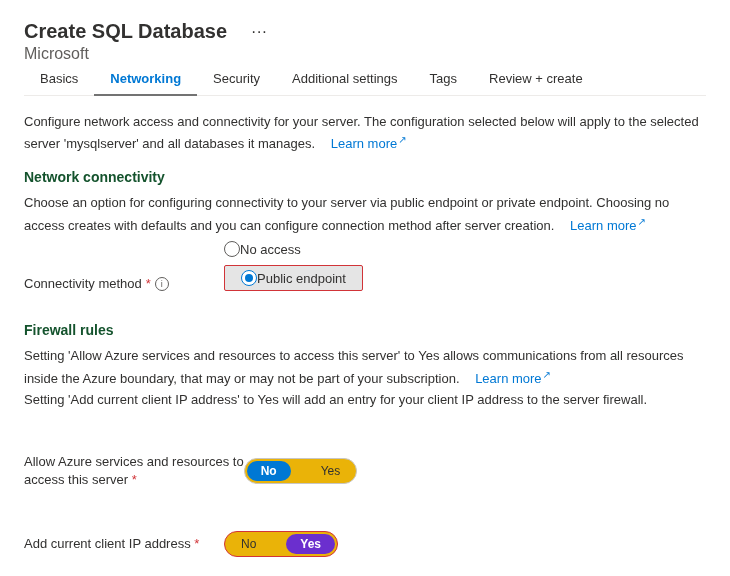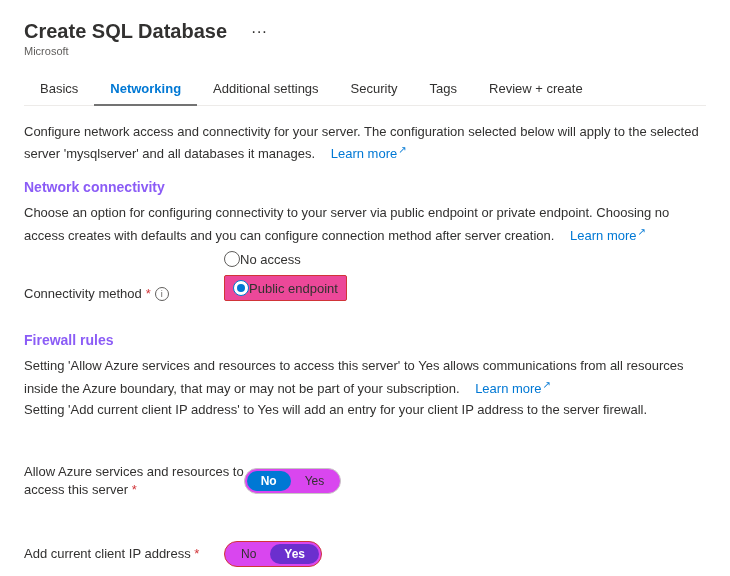--- a/index.html
+++ b/index.html
@@ -16,34 +16,33 @@
     }
     .page-title {
       font-size: 20px;
       font-weight: 600;
       color: #323130;
       display: flex;
       align-items: center;
       gap: 8px;
     }
     .page-subtitle {
-      font-size: 11px;
+      font-size: 16px;
       color: #605e5c;
       margin-top: 2px;
     }
     .ellipsis-icon {
       font-size: 16px;
       color: #323130;
       cursor: pointer;
     }
     
     .tabs {
       display: flex;
       gap: 0;
-      margin-top: 16px;
       border-bottom: 1px solid #edebe9;
     }
     .tab {
       padding: 8px 16px;
       font-size: 13px;
       cursor: pointer;
       color: #323130;
       border-bottom: 2px solid transparent;
       margin-bottom: -1px;
       white-space: nowrap;
@@ -71,21 +70,21 @@
     }
     .link-icon {
       display: inline-block;
       font-size: 10px;
       vertical-align: super;
       margin-left: 1px;
     }
     .section-title {
       font-size: 14px;
       font-weight: 700;
-      color: #8b5cf6;
+      color: #14532d;
       margin-bottom: 8px;
       margin-top: 4px;
     }
     .section-desc {
       font-size: 13px;
       color: #323130;
       line-height: 1.6;
       margin-bottom: 4px;
     }
     
@@ -156,23 +155,23 @@
       border-radius: 50%;
       background: #0078d4;
     }
     .radio-label {
       font-size: 13px;
       color: #323130;
     }
     
     .radio-option.highlighted {
       border: 1px solid #d13438;
-      padding: 4px 8px;
+      padding: 4px 16px;
       border-radius: 2px;
-      background: #ec4899;
+      background: #e5e5e5;
     }
     
     .firewall-section {
       margin-top: 8px;
     }
     .firewall-desc {
       font-size: 13px;
       color: #323130;
       line-height: 1.6;
       margin-bottom: 16px;
@@ -186,22 +185,22 @@
     }
     .toggle-label {
       font-size: 13px;
       color: #323130;
       min-width: 200px;
       line-height: 1.4;
     }
     .toggle-wrapper {
       display: flex;
       align-items: center;
-      gap: 0;
-      background: #d946ef;
+      gap: 16px;
+      background: #eab308;
       border-radius: 20px;
       padding: 2px;
       border: 1px solid #c8c6c4;
     }
     .toggle-btn {
       padding: 3px 14px;
       border-radius: 16px;
       font-size: 12px;
       font-weight: 400;
       cursor: pointer;
@@ -231,22 +230,22 @@
 
   <div style="display:flex; align-items:center; gap:24px;text-align:center;">
     <h1 class="page-title">Create SQL Database</h1>
     <span class="ellipsis-icon">···</span>
   </div>
   <div class="page-subtitle">Microsoft</div>
 
   <nav class="tabs">
     <div class="tab">Basics</div>
     <div class="tab active">Networking</div>
+    <div class="tab">Security</div>
     <div class="tab">Additional settings</div>
-    <div class="tab">Security</div>
     <div class="tab">Tags</div>
     <div class="tab">Review + create</div>
   </nav>
 
   <div class="content">
 
     <p class="description">
       <span>Configure network access and connectivity for your server. The configuration selected below will apply to the selected server 'mysqlserver' and all databases it manages.</span>
       <a class="link">
         <span>Learn more</span><span class="link-icon">↗</span>

